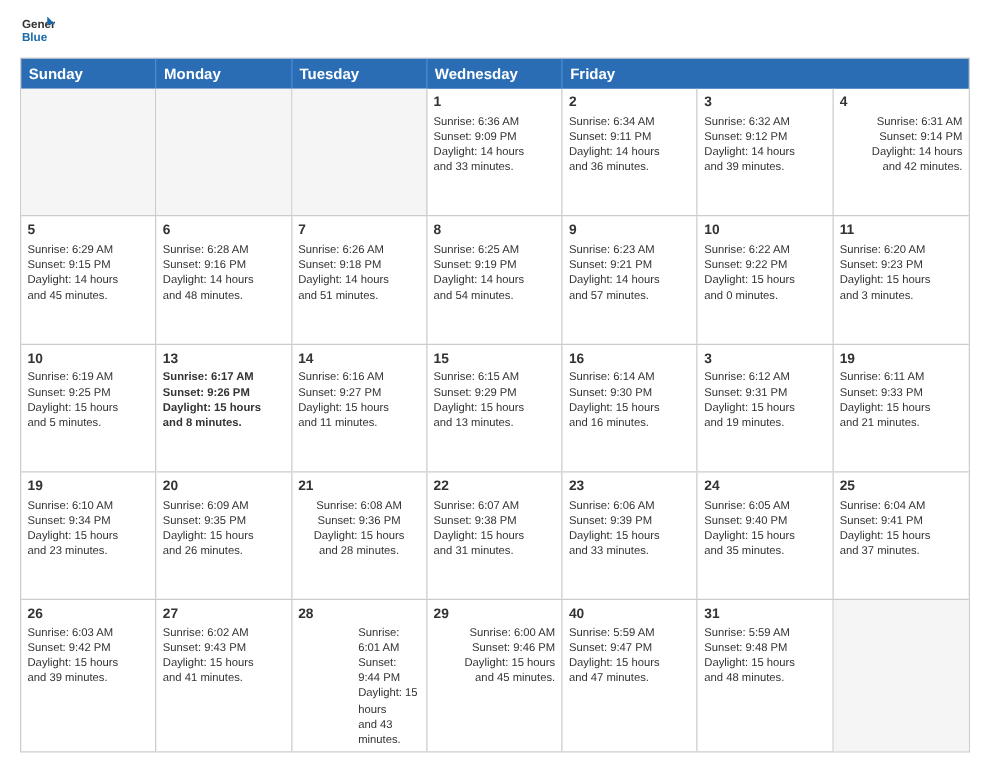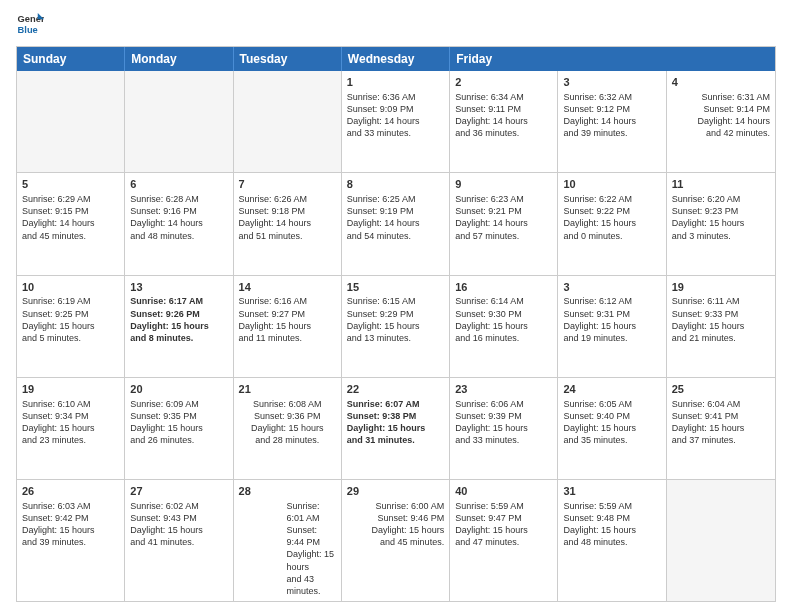--- a/index.html
+++ b/index.html
@@ -291,21 +291,21 @@
           </div>
           <div class="cal-cell">
             <div class="day-num">21</div>
             <div class="cell-info" style="white-space: pre-line; text-align: center;">Sunrise: 6:08 AM
 Sunset: 9:36 PM
 Daylight: 15 hours
 and 28 minutes.</div>
           </div>
           <div class="cal-cell">
             <div class="day-num">22</div>
-            <div class="cell-info" style="white-space: pre-line; font-weight: bold;">Sunrise: 6:07 AM
+            <div class="cell-info" style="white-space: pre-line;">Sunrise: 6:07 AM
 Sunset: 9:38 PM
 Daylight: 15 hours
 and 31 minutes.</div>
           </div>
           <div class="cal-cell">
             <div class="day-num">23</div>
             <div class="cell-info" style="white-space: pre-line;">Sunrise: 6:06 AM
 Sunset: 9:39 PM
 Daylight: 15 hours
 and 33 minutes.</div>

